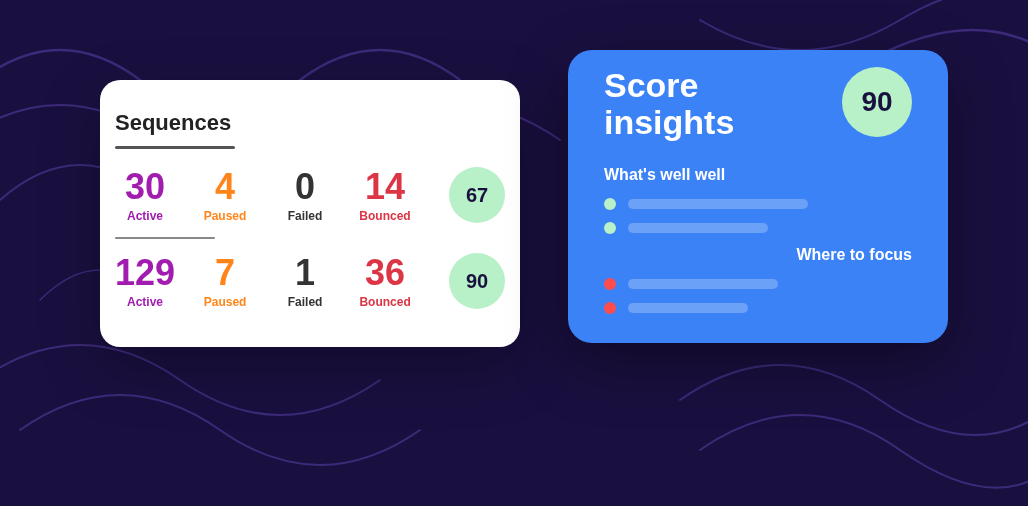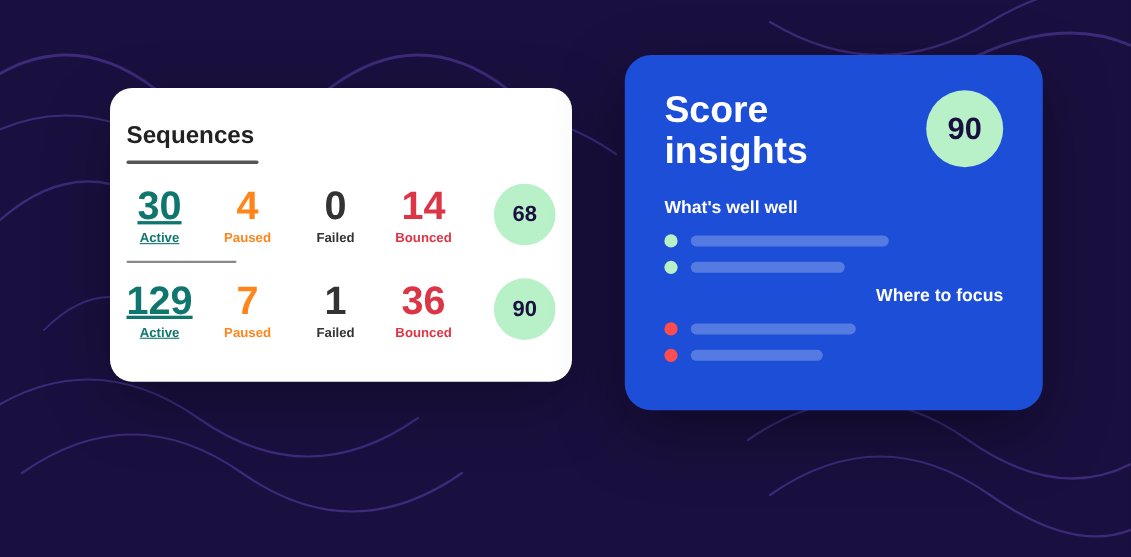--- a/index.html
+++ b/index.html
@@ -67,21 +67,21 @@
       font-weight: 800;
       line-height: 1.1;
     }
 
     .stat-label {
       font-size: 12px;
       font-weight: 600;
       margin-top: 2px;
     }
 
-    .color-green { color: #0f766e; text-decoration: underline; }
+    .color-green { color: #a21caf; }
     .color-orange { color: #ff851b; }
     .color-dark { color: #333; }
     .color-red { color: #dc3545; }
 
     .score-badge {
       background: #b8f0c8;
       border-radius: 50%;
       width: 56px;
       height: 56px;
       display: flex;
@@ -96,23 +96,23 @@
     .row-divider {
       height: 2px;
       background: #888;
       border-radius: 1px;
       margin: 14px 0;
       width: 100px;
     }
 
     
     .insights-card {
-      background: #1d4ed8;
+      background: #3b82f6;
       border-radius: 24px;
-      padding: 32px 36px;
+      padding: 17px 36px;
       width: 380px;
       position: absolute;
       right: 80px;
       top: 50px;
       z-index: 3;
       box-shadow: 0 20px 60px rgba(0,0,0,0.4);
     }
 
     .insights-header {
       display: flex;
@@ -217,21 +217,21 @@
       <span class="stat-label color-orange">Paused</span>
     </div>
     <div class="stat-item">
       <span class="stat-number color-dark">0</span>
       <span class="stat-label color-dark">Failed</span>
     </div>
     <div class="stat-item">
       <span class="stat-number color-red">14</span>
       <span class="stat-label color-red">Bounced</span>
     </div>
-    <div class="score-badge">68</div>
+    <div class="score-badge">67</div>
   </div>
 
   <div class="row-divider"></div>
 
   <div class="sequence-row">
     <div class="stat-item">
       <span class="stat-number color-green">129</span>
       <span class="stat-label color-green">Active</span>
     </div>
     <div class="stat-item">

